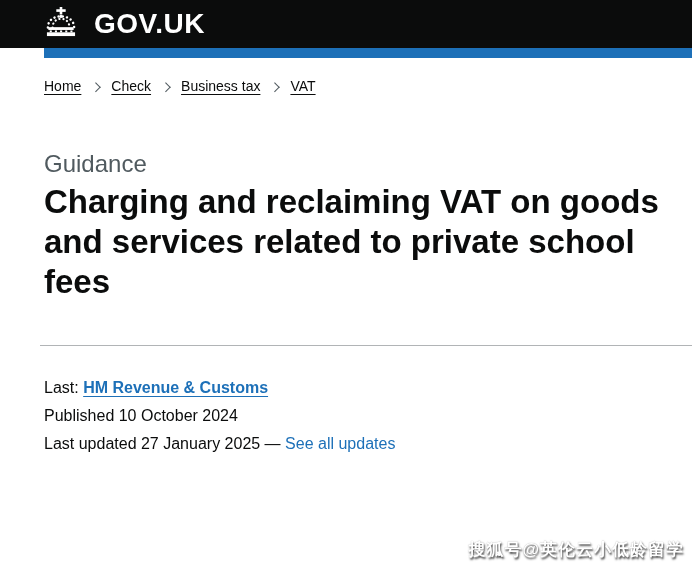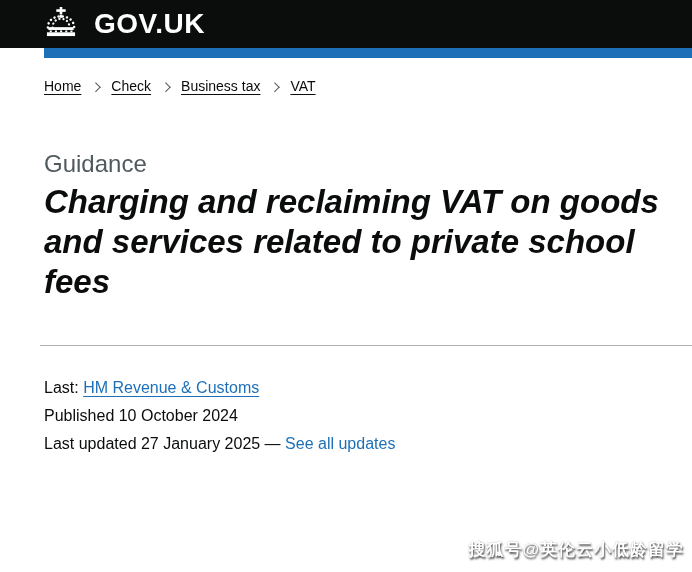--- a/index.html
+++ b/index.html
@@ -73,21 +73,21 @@
     line-height: 26px;
     color: #505a5f;
   }
   h1.page-title {
     margin-top: 5px;
     font-size: 33px;
     line-height: 40px;
     font-weight: 700;
     color: #0b0c0c;
   }
-  h1.page-title .tline { display: block; white-space: nowrap; font-style: italic; }
+  h1.page-title .tline { display: block; white-space: nowrap; }
 
   .lead {
     margin-top: 52px;
     font-size: 20px;
     line-height: 30px;
     color: #0b0c0c;
   }
   .lead .lline { display: block; white-space: nowrap; }
 
   
@@ -99,21 +99,21 @@
   .metadata { margin-top: 33px; }
   .meta-row {
     padding-left: 44px;
     font-size: 16px;
     line-height: 17px;
     margin-bottom: 11px;
     color: #0b0c0c;
   }
   .org-link {
     color: #1d70b8;
-    font-weight: 400;
+    font-weight: 700;
     text-decoration: underline;
     text-underline-offset: 3px;
     text-decoration-thickness: 1px;
     cursor: pointer;
   }
   .updates-link {
     color: #1d70b8;
     text-underline-offset: 3px;
     text-decoration-thickness: 1px;
     cursor: pointer;

